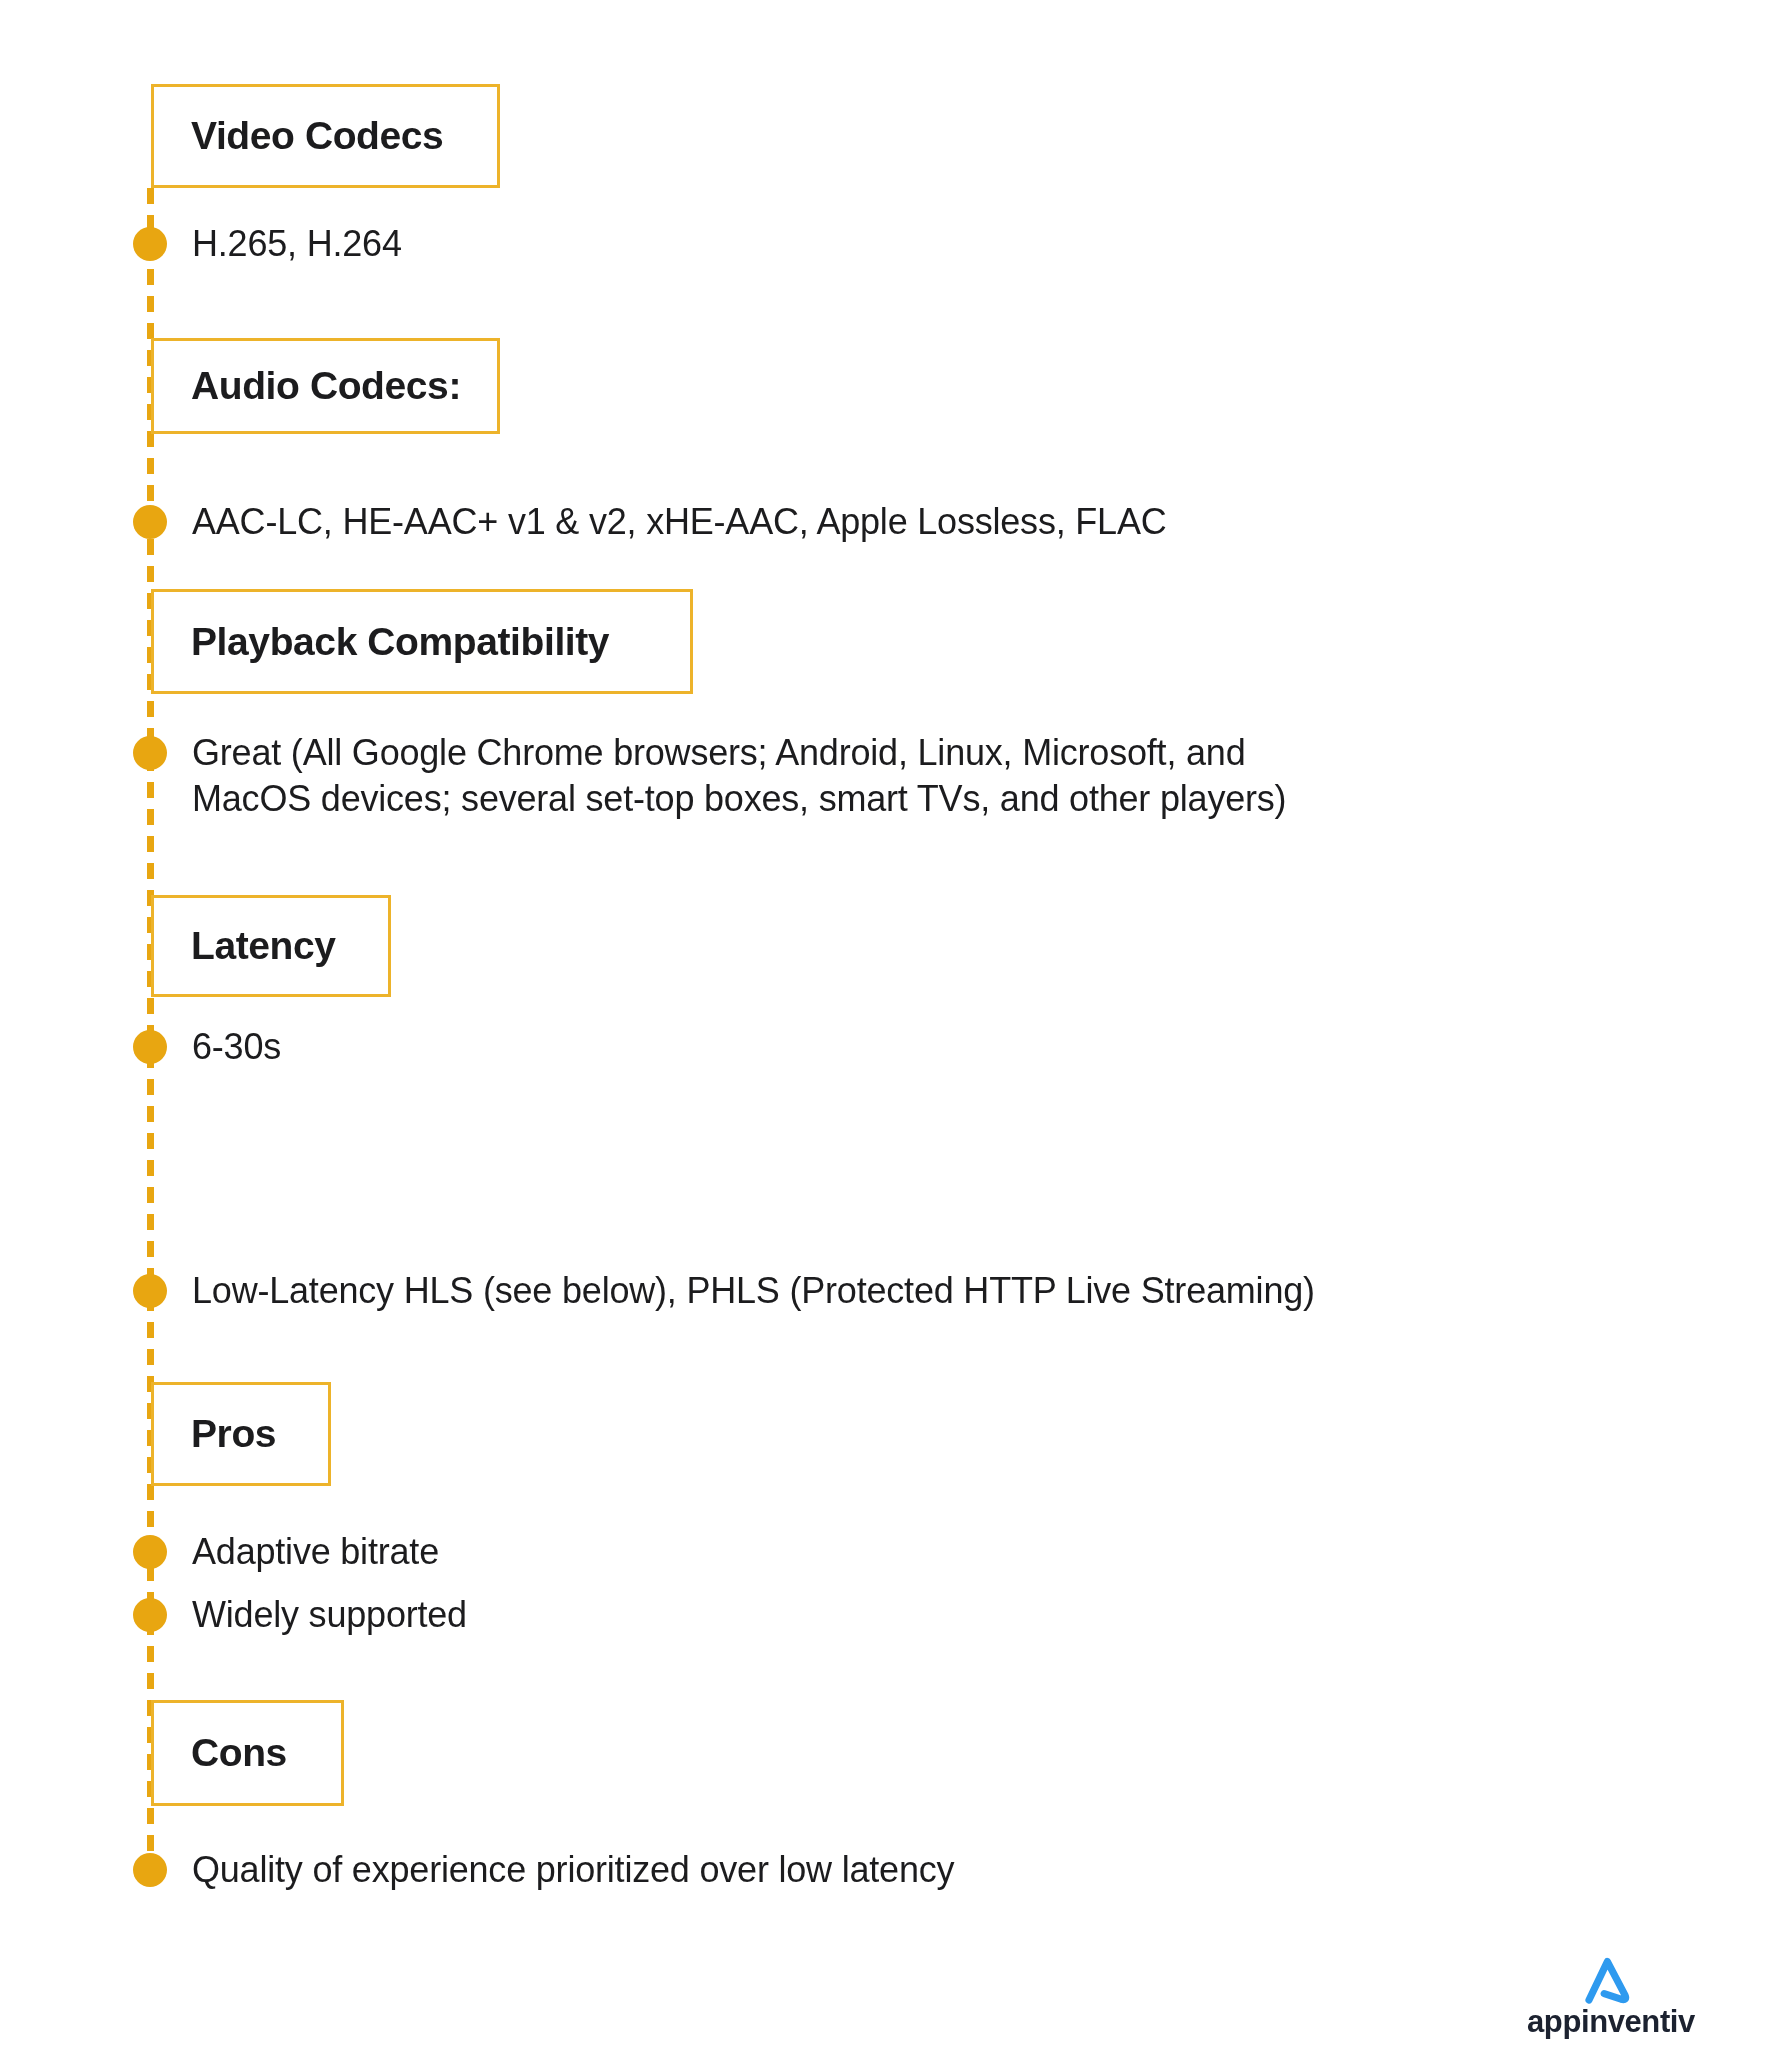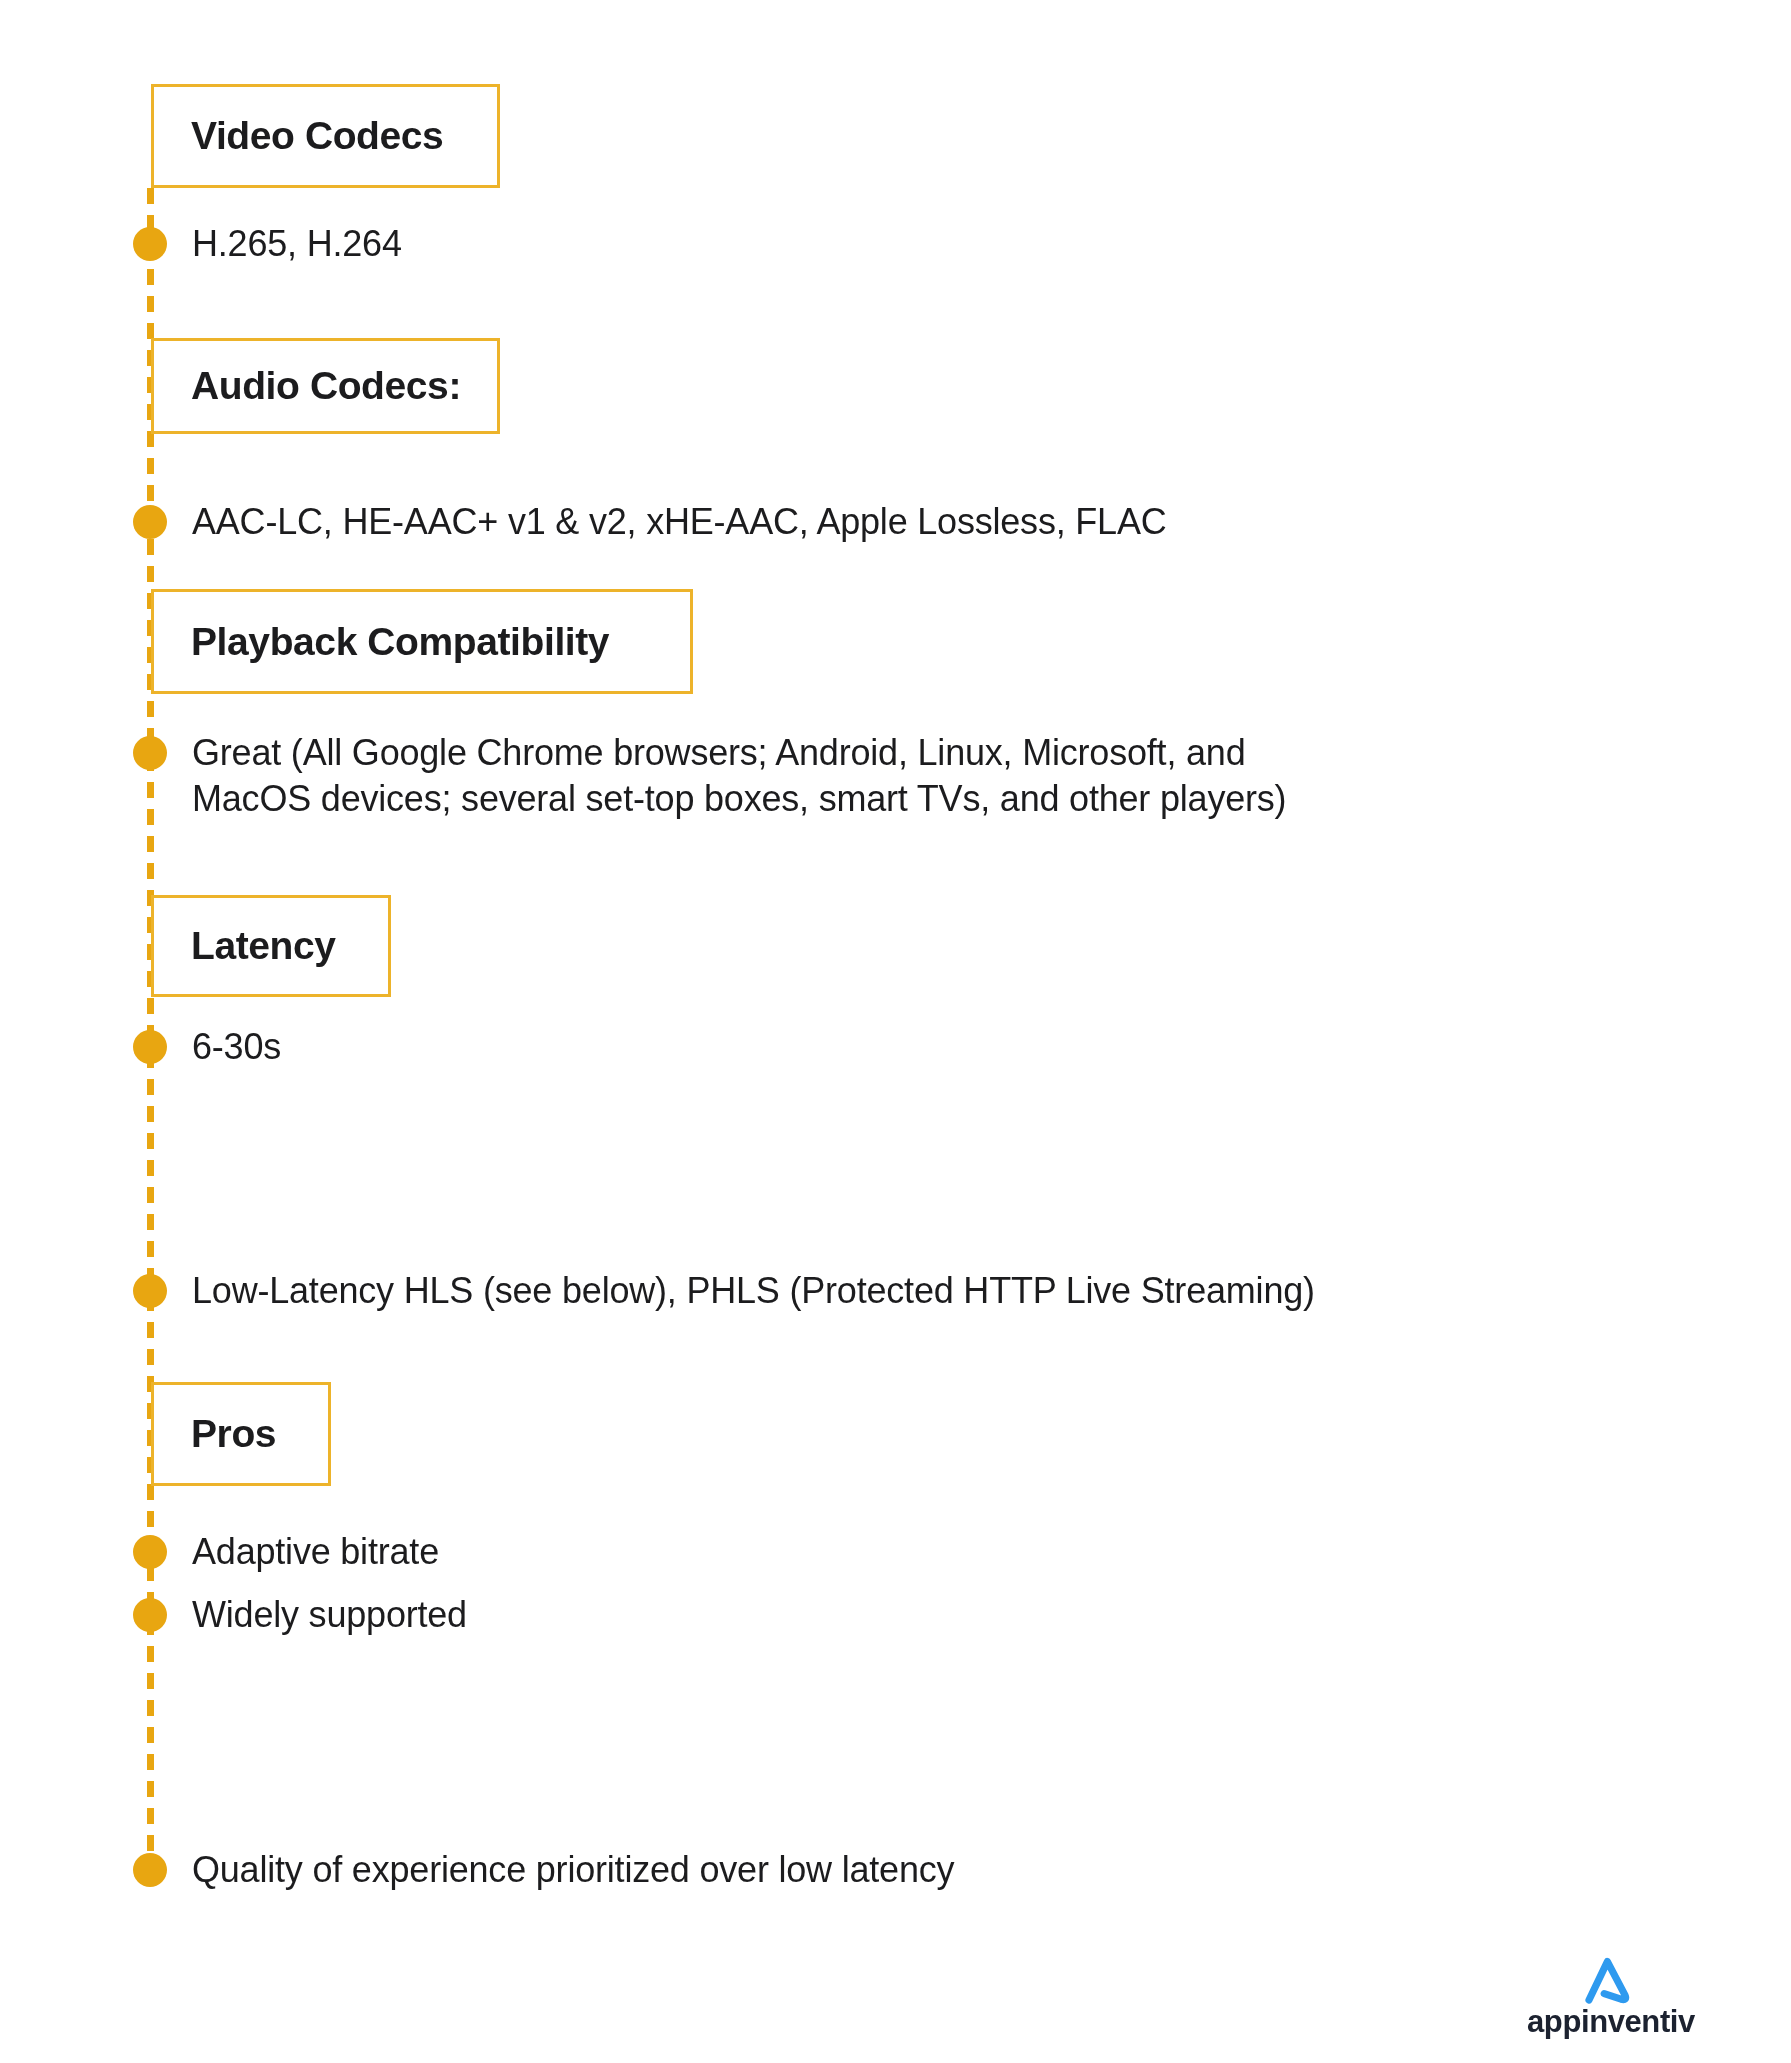--- a/index.html
+++ b/index.html
@@ -139,20 +139,23 @@
   </div>
   <div class="bullet" style="top:1529px">
     <span class="dot"></span>
     <span class="bullet-text">Adaptive bitrate</span>
   </div>
   <div class="bullet" style="top:1592px">
     <span class="dot"></span>
     <span class="bullet-text">Widely supported</span>
   </div>
 
+  <div class="tl-box" style="top:1700px;width:193px;height:106px">
+    <span class="tl-box-label">Cons</span>
+  </div>
   <div class="bullet" style="top:1847px">
     <span class="dot"></span>
     <span class="bullet-text">Quality of experience prioritized over low latency</span>
   </div>
 
   <div class="logo">
     <svg class="logo-icon" width="50" height="48" viewBox="0 0 62 60" fill="none" xmlns="http://www.w3.org/2000/svg">
       <path d="M6 55 L29 7 L51 49 Q54 56 46 54 L25 47" stroke="var(--logo-blue)" stroke-width="9" fill="none" stroke-linecap="round" stroke-linejoin="round"></path>
     </svg>
     <span class="logo-text">appinventiv</span>

